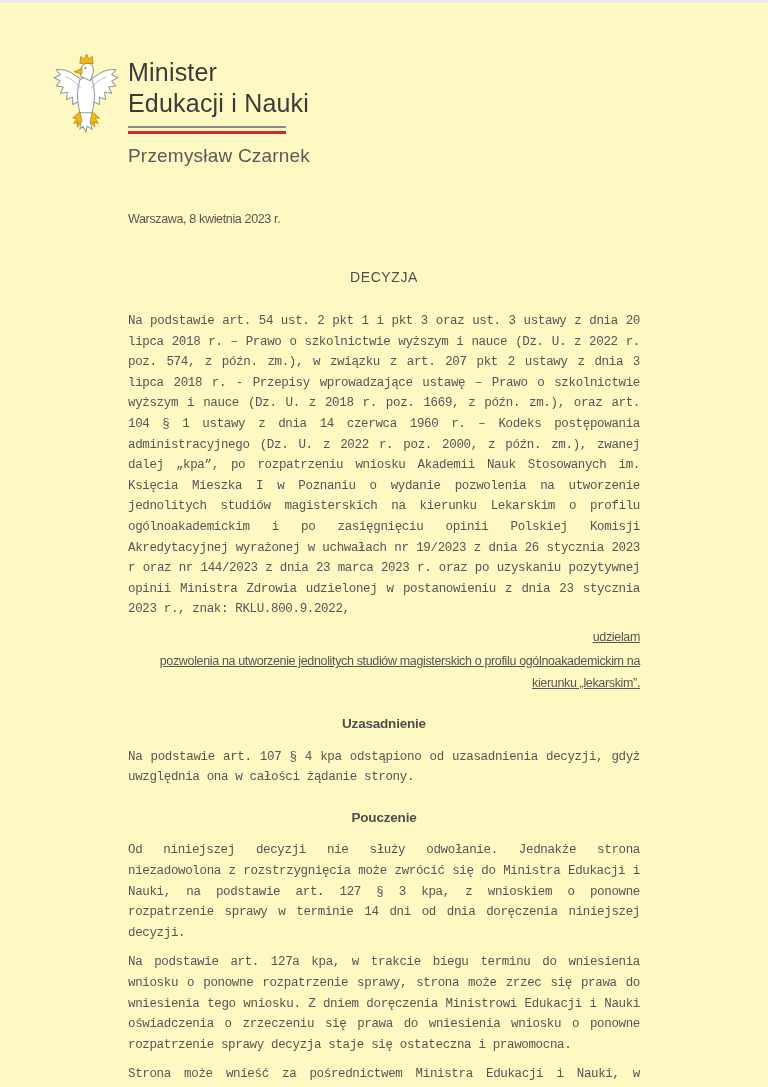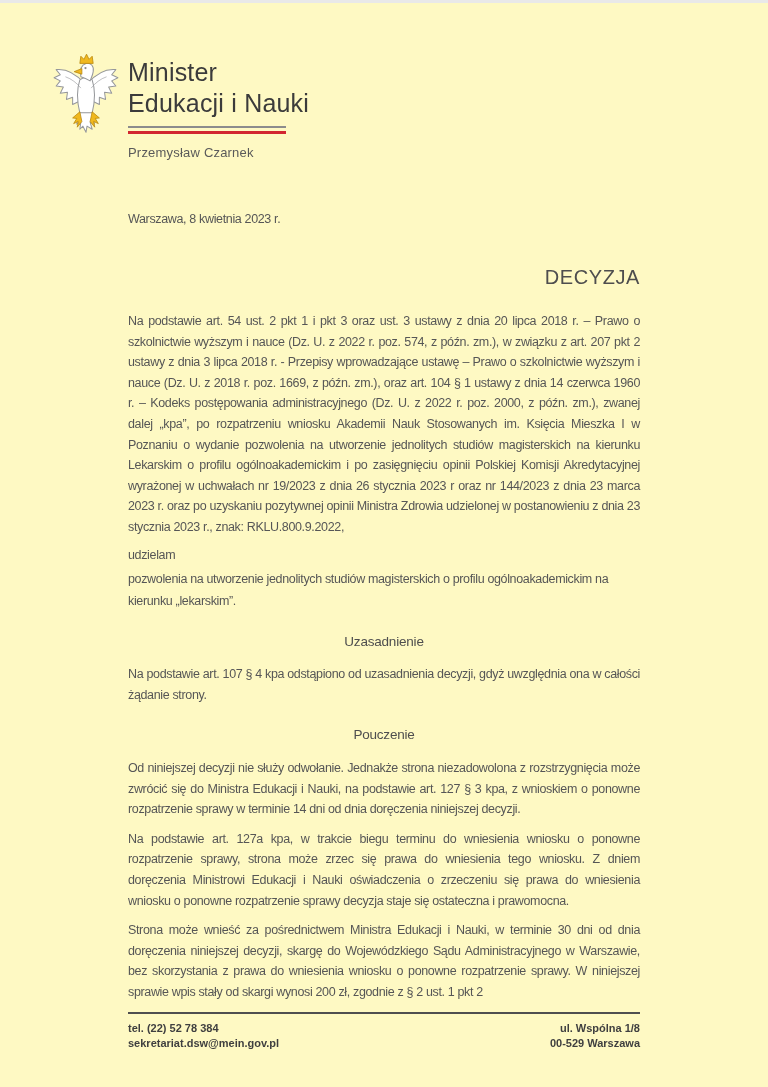--- a/index.html
+++ b/index.html
@@ -18,40 +18,40 @@
   .letterhead { position: absolute; top: 48px; left: 50px; }
   .crest { position: absolute; top: 0; left: 0; width: 72px; height: 103px; }
   .ministry { position: absolute; top: 6px; left: 78px; width: 300px; }
   .ministry-title {
     font-size: 25px; line-height: 31px; font-weight: 500;
     color: #3b3b3b; letter-spacing: 0.2px; white-space: nowrap;
   }
   .rule-wrap { margin-top: 7px; width: 158px; }
   .rule-gray { height: 2px; background: #8c8c8c; }
   .rule-red  { height: 3px; background: #d22630; margin-top: 3px; }
-  .signer { margin-top: 11px; font-size: 13px; color: #5a5a5a; letter-spacing: 0.2px; }
+  .signer { margin-top: 11px; font-size: 19px; color: #5a5a5a; letter-spacing: 0.2px; }
 
   
   .content {
     position: absolute; left: 128px; top: 206px; width: 512px;
     font-size: 12.5px; line-height: 20.6px; letter-spacing: -0.35px;
     color: #565656;
   }
   .meta-line { line-height: 21.5px; }
   .doc-title {
-    text-align: right; font-size: 20px; letter-spacing: 0.6px;
+    text-align: center; font-size: 14px; letter-spacing: 0.6px;
     color: #4e4e4e; margin: 36px 0 0;
   }
-  .para { text-align: justify; margin: 0; }
+  .para { text-align: justify; margin: 0; font-family: Liberation Mono, monospace; }
   .intro { margin-top: 24px; }
-  .grant { text-align: left; margin-top: 6px; line-height: 22px; }
+  .grant { text-align: right; margin-top: 6px; line-height: 22px; text-decoration: underline; }
   .grant-line { margin-top: 2px; }
   .heading {
     text-align: center; font-size: 13.5px; color: #4e4e4e;
-    margin: 20px 0 12px; letter-spacing: -0.2px;
+    margin: 20px 0 12px; letter-spacing: -0.2px; font-weight: bold;
   }
   .section-para { margin-bottom: 9px; }
 
   
   .footer { margin-top: 3px; border-top: 2px solid #4f4f4f; padding-top: 7px;
     display: flex; justify-content: space-between; align-items: flex-start; }
   .footer-col { font-size: 11px; font-weight: bold; line-height: 15.5px;
     color: #3f3f3f; letter-spacing: 0; }
   .footer-col.right { text-align: right; }
 </style>

